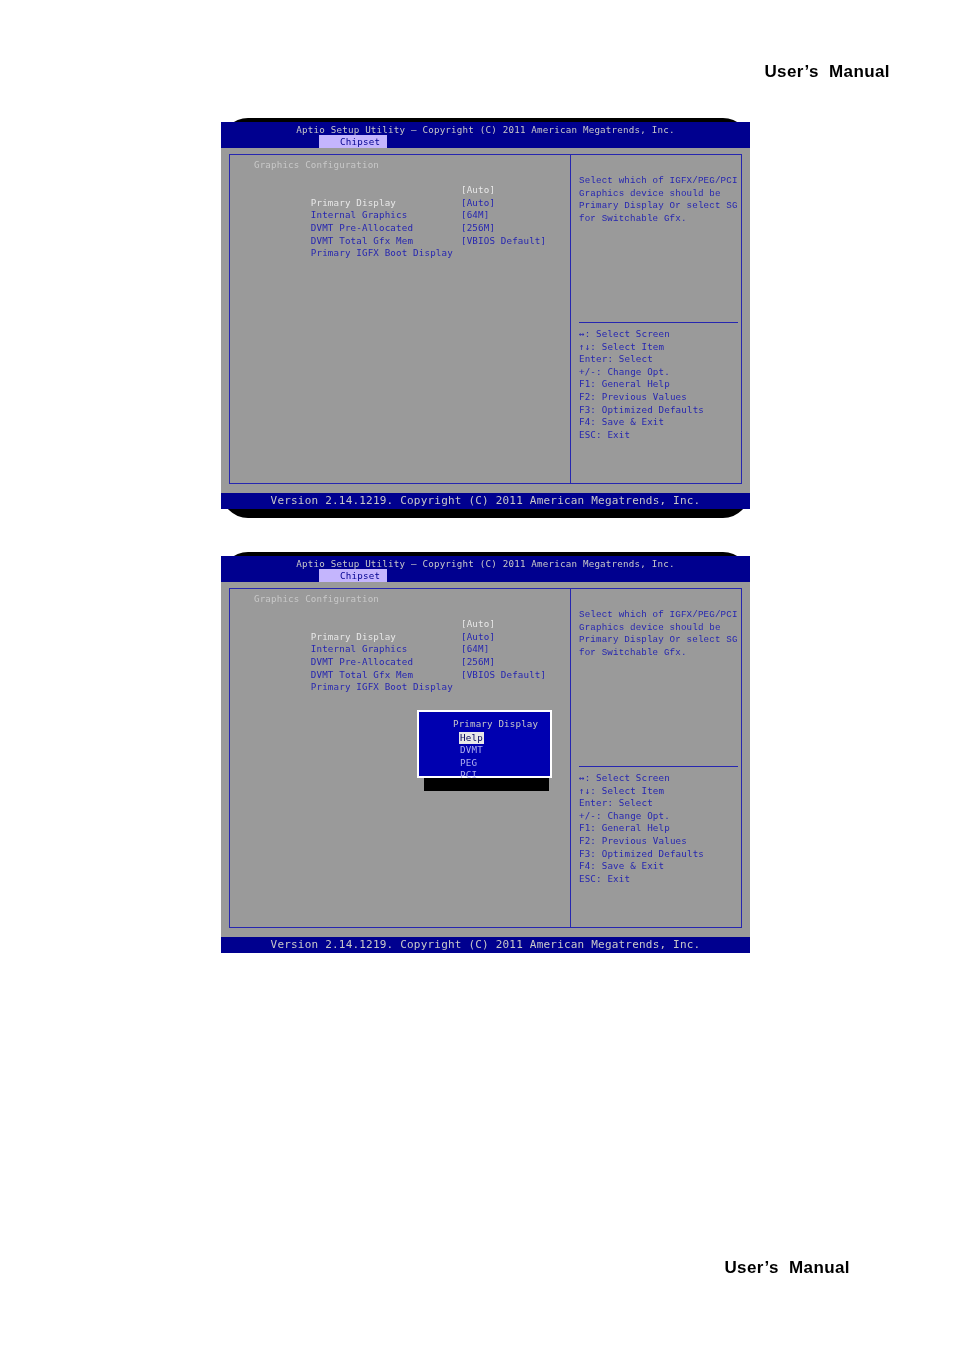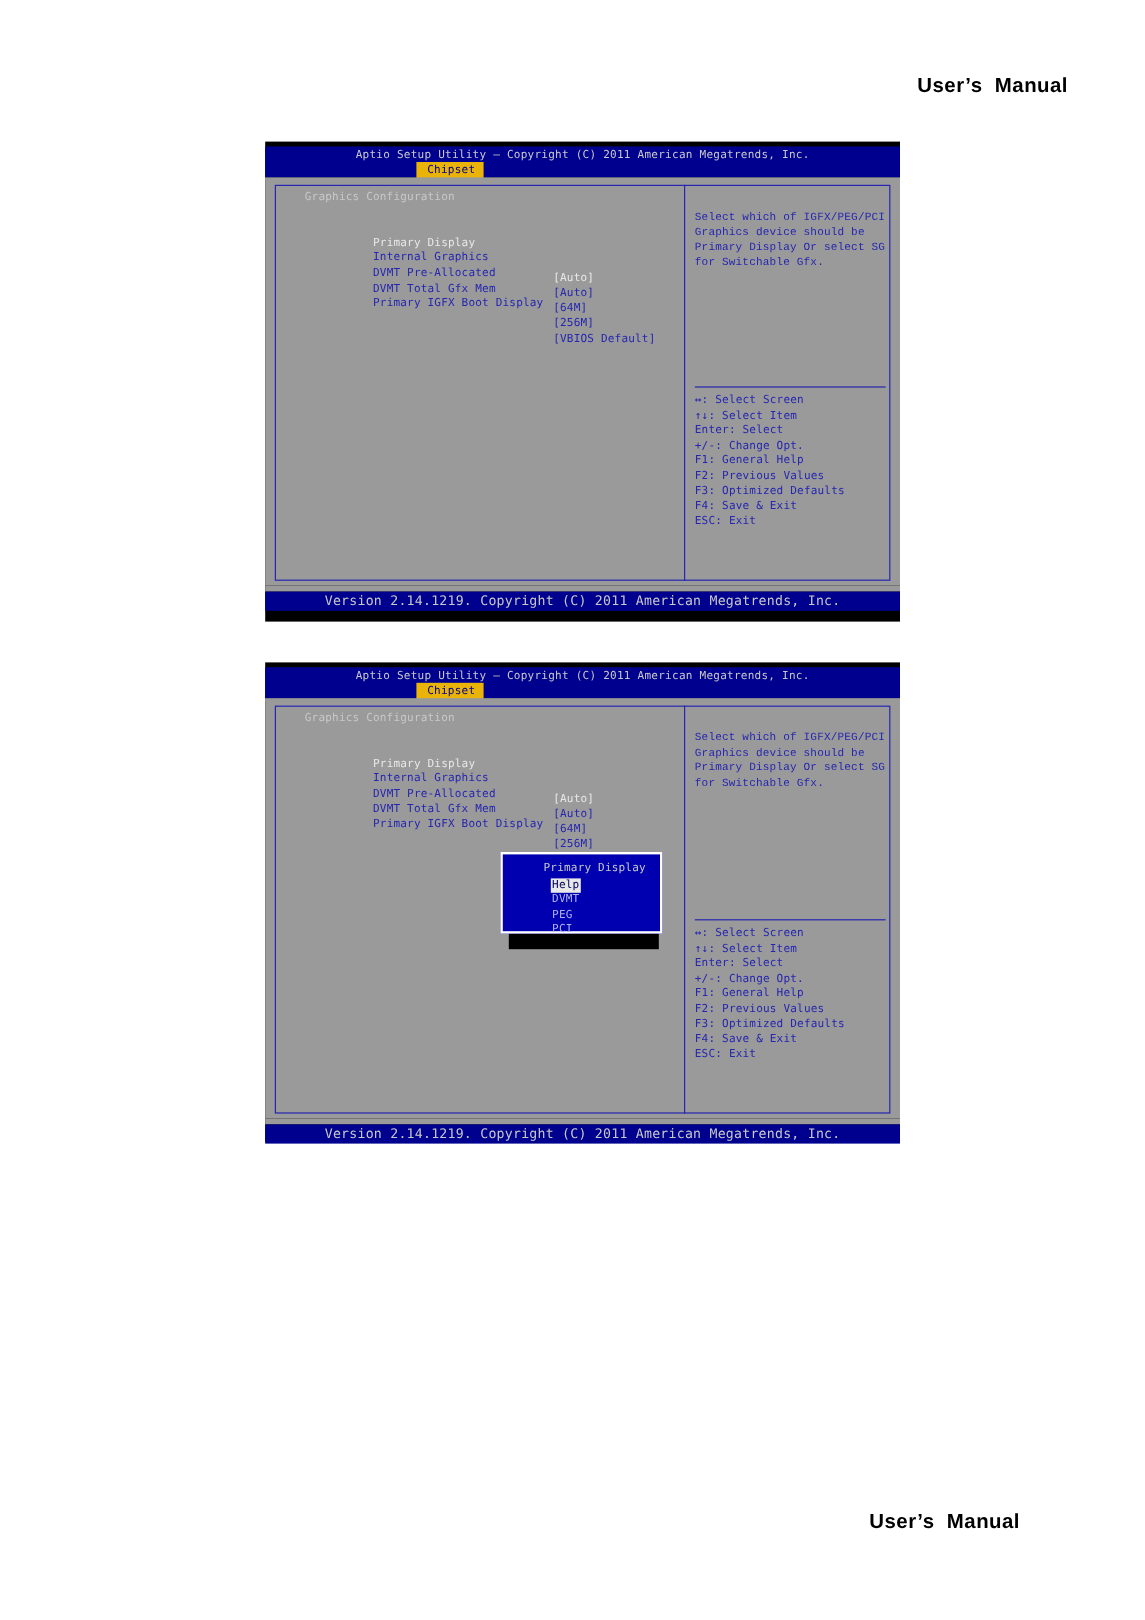--- a/index.html
+++ b/index.html
@@ -41,20 +41,21 @@
   .bios {
     position: absolute;
     left: 221px;
     width: 529px;
     background: #000000;
     font-family: "DejaVu Sans Mono", "Liberation Mono", monospace;
     font-size: 9.2px;
     line-height: 12.6px;
     box-sizing: border-box;
     padding: 4px 0 0 0;
+    border-radius: 27px;
   }
   .bios-1 { top: 118px; height: 400px; }
   .bios-2 { top: 552px; height: 400px; }
 
   .bios-titlebar {
     position: relative;
     height: 26px;
     background: #00008f;
     width: 100%;
   }
@@ -66,27 +67,26 @@
     text-align: center;
     color: #c8c8c8;
     font-size: 9.2px;
     letter-spacing: 0.2px;
     white-space: pre;
   }
   .bios-tab {
     position: absolute;
     top: 13px;
     left: 98px;
-    background: #eab308;
+    background: #c4b5fd;
     color: #00008f;
-    padding: 1px 7px 2px 9px;
+    padding: 1px 7px 2px 21px;
     font-size: 9.2px;
     letter-spacing: 0.2px;
     white-space: pre;
-    margin-left: 28px;
   }
 
   .bios-body {
     position: relative;
     background: #9a9a9a;
     height: 340px;
     border-top: 2px solid #9a9a9a;
     box-sizing: border-box;
   }
   .bios-2 .bios-body { height: 350px; }
@@ -128,21 +128,20 @@
     white-space: pre;
     letter-spacing: 0.15px;
   }
   .opt-label { color: #2626b0; }
   .opt-label.sel { color: #e8e8e8; }
   .opt-value {
     position: absolute;
     left: 207px;
     top: 0;
     color: #2626b0;
-    margin-top: 42px;
   }
   .opt-value.sel { color: #e8e8e8; }
 
   
   .right-pane {
     position: absolute;
     top: 25px;
     left: 358px;
     right: 12px;
     font-family: Liberation Mono, monospace;

